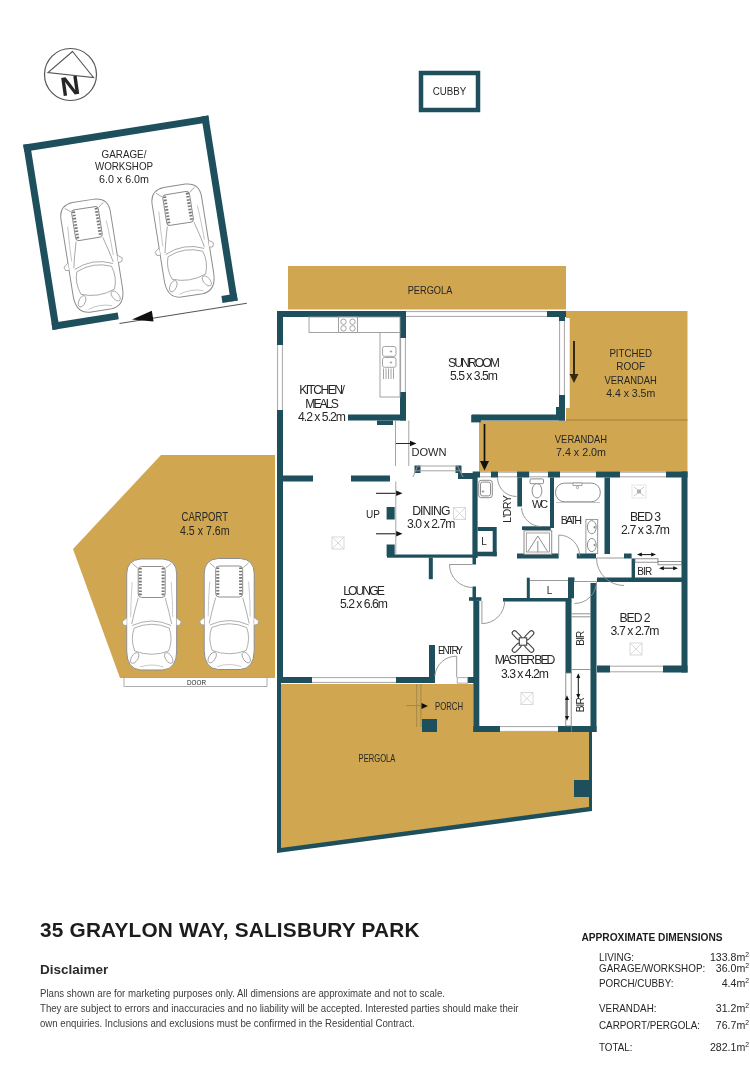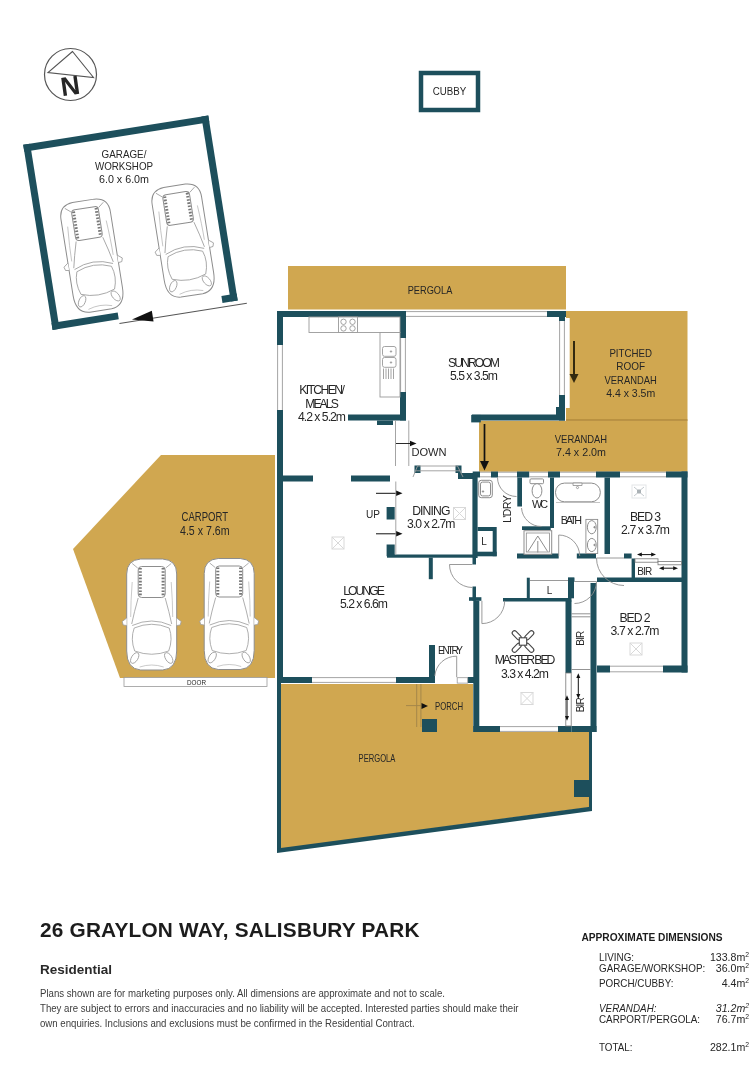--- a/index.html
+++ b/index.html
@@ -451,33 +451,33 @@
 
   <text x="484" y="545.2" font-size="10">L</text>
   <text x="549.5" y="593.5" font-size="10">L</text>
 
   <text x="450.5" y="653.8" font-size="10" textLength="24.9">ENTRY</text>
 </g>
 </svg>
 
 <div class="bottom">
 
-  <div class="addr">26 GRAYLON WAY, SALISBURY PARK</div>
-
-  <div class="disc">Residential</div>
+  <div class="addr">35 GRAYLON WAY, SALISBURY PARK</div>
+
+  <div class="disc">Disclaimer</div>
 
   <div class="para">Plans shown are for marketing purposes only. All dimensions are approximate and not to scale.<br>They are subject to errors and inaccuracies and no liability will be accepted. Interested parties should make their<br>own enquiries. Inclusions and exclusions must be confirmed in the Residential Contract.</div>
 
   <div class="dimtitle">APPROXIMATE DIMENSIONS</div>
 
   <div class="dimrow" style="top:46px;"><span>LIVING:</span><b>133.8m<sup>2</sup></b></div>
 
   <div class="dimrow" style="top:57px;"><span>GARAGE/WORKSHOP:</span><b>36.0m<sup>2</sup></b></div>
 
   <div class="dimrow" style="top:72px;"><span>PORCH/CUBBY:</span><b>4.4m<sup>2</sup></b></div>
 
-  <div class="dimrow" style="top:97px;font-style:italic;"><span>VERANDAH:</span><b>31.2m<sup>2</sup></b></div>
-
-  <div class="dimrow" style="top:108px;"><span>CARPORT/PERGOLA:</span><b>76.7m<sup>2</sup></b></div>
+  <div class="dimrow" style="top:97px;"><span>VERANDAH:</span><b>31.2m<sup>2</sup></b></div>
+
+  <div class="dimrow" style="top:114px;"><span>CARPORT/PERGOLA:</span><b>76.7m<sup>2</sup></b></div>
 
   <div class="dimrow" style="top:136px;"><span>TOTAL:</span><b>282.1m<sup>2</sup></b></div>
 </div>
 </div>
 
 </body></html>

